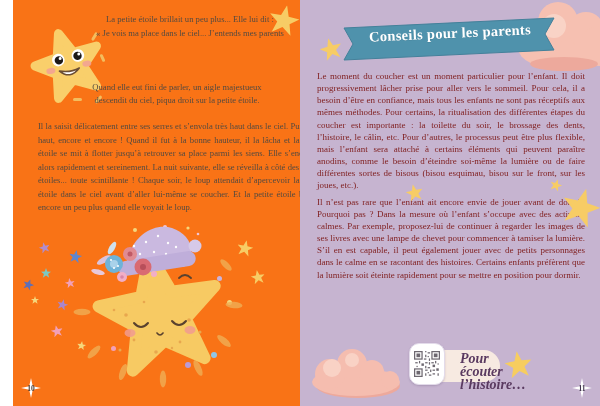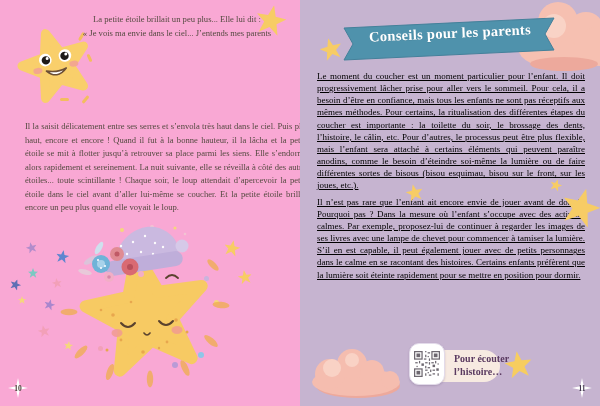--- a/index.html
+++ b/index.html
@@ -1,45 +1,45 @@
 <!DOCTYPE html>
 <html><head>
 <meta charset="utf-8">
 <style>
   html,body{margin:0;padding:0;}
   .spread{position:relative;width:600px;height:406px;overflow:hidden;font-family:"Liberation Serif",serif;}
   .page{position:absolute;top:0;width:300px;height:406px;overflow:hidden;}
-  .page.left{left:0;background:#f9a8d4;}
+  .page.left{left:13px;background:#f97316;}
   .page.right{left:300px;background:#c6b4d0;}
 
   
   .st{clip-path:polygon(50% 0%,63% 36%,100% 38%,71% 60%,82% 97%,50% 74%,18% 97%,29% 60%,0% 38%,37% 36%);
       background:#f7cc65;position:absolute;}
   .st.inline{position:relative;display:inline-block;width:12px;height:12px;vertical-align:-2px;margin-left:6px;transform:rotate(-12deg);}
   .dot{position:absolute;border-radius:50%;}
   .dash{position:absolute;background:#f3bd5e;border-radius:2px;}
 
   
   .storyA{position:absolute;left:70px;top:13px;width:214px;text-align:center;
           font-size:8.6px;line-height:13.5px;color:#544a40;}
   .storyB{position:absolute;left:38px;top:80.5px;width:252px;text-align:center;
           font-size:8.6px;line-height:13.5px;color:#544a40;}
   .storyBody{position:absolute;left:9px;top:104px;width:284px;margin:16px;
           font-size:8.6px;line-height:13.5px;color:#544a40;text-align:justify;}
 
   
-  .advice{position:absolute;left:17px;top:70px;width:268px;color:#000000;text-decoration:underline;}
+  .advice{position:absolute;left:17px;top:70px;width:268px;color:#7f1d1d;}
   .advice p{margin:0 0 4px 0;font-size:9px;line-height:12.15px;text-align:justify;}
   .ribbon-text{position:absolute;left:44px;top:25px;width:212px;text-align:center;
           color:#ffffff;font-size:14.5px;font-weight:bold;letter-spacing:.3px;
           transform:rotate(-2.6deg);text-shadow:0 .5px 0 rgba(0,0,0,.12);}
   .pill{position:absolute;left:118px;top:350px;width:82px;height:32px;background:#f7eae1;
           border-radius:17px;}
-  .pill-text{position:absolute;left:154px;top:352px;width:56px;color:#5a3a60;
-          font-size:10px;line-height:13px;font-weight:bold;}
+  .pill-text{position:absolute;left:160px;top:352px;width:56px;color:#5a3a60;
+          font-size:14px;line-height:13px;font-weight:bold;font-style:italic;}
   .qr-card{position:absolute;left:109px;top:343px;width:34px;height:40px;background:#ffffff;
           border-radius:10px;border:1px solid #e3dbea;box-shadow:0 1px 2px rgba(90,70,110,.25);
           display:flex;align-items:center;justify-content:center;}
 
   
   .pgnum{position:absolute;width:20px;height:20px;}
   .pgnum .spark{position:absolute;inset:0;background:#ffffff;
           clip-path:polygon(50% 0%,59% 41%,100% 50%,59% 59%,50% 100%,41% 59%,0% 50%,41% 41%);}
   .pgnum .num{position:absolute;inset:0;display:flex;align-items:center;justify-content:center;
           font-size:7.5px;font-weight:bold;color:#4a4038;}
@@ -67,21 +67,25 @@
     </svg>
     <div class="dash" style="left:80px;top:32px;width:3px;height:9px;transform:rotate(30deg);"></div>
     <div class="dash" style="left:88px;top:54px;width:3px;height:8px;transform:rotate(-25deg);"></div>
     <div class="dash" style="left:60px;top:98px;width:9px;height:3px;"></div>
     <div class="dash" style="left:84px;top:95px;width:3px;height:9px;transform:rotate(40deg);"></div>
 
     <div class="st" style="left:256px;top:5px;width:30px;height:30px;transform:rotate(12deg);"></div>
 
     <div class="storyA">
       <div>La petite étoile brillait un peu plus... Elle lui dit :</div>
-      <div>« Je vois ma envie dans le ciel... J’entends mes parents</div>
+      <div>« Je vois ma place dans le ciel... J’entends mes parents</div>
+    </div>
+    <div class="storyB">
+      <div>Quand elle eut fini de parler, un aigle majestueux</div>
+      <div>descendit du ciel, piqua droit sur la petite étoile.</div>
     </div>
     <p class="storyBody">Il la saisit délicatement entre ses serres et s’envola très haut dans le ciel. Puis plus haut, encore et encore ! Quand il fut à la bonne hauteur, il la lâcha et la petite étoile se mit à flotter jusqu’à retrouver sa place parmi les siens. Elle s’endormit alors rapidement et sereinement. La nuit suivante, elle se réveilla à côté des autres étoiles... toute scintillante ! Chaque soir, le loup attendait d’apercevoir la petite étoile dans le ciel avant d’aller lui-même se coucher. Et la petite étoile brillait encore un peu plus quand elle voyait le loup.</p>
 
     <div class="st" style="left:26px;top:242px;width:11px;height:11px;background:#b28ccb;transform:rotate(-15deg);"></div>
     <div class="st" style="left:56px;top:250px;width:13px;height:13px;background:#5f86cf;transform:rotate(10deg);"></div>
     <div class="st" style="left:28px;top:268px;width:10px;height:10px;background:#7cc9c2;"></div>
     <div class="st" style="left:10px;top:279px;width:11px;height:11px;background:#5f6fb5;transform:rotate(20deg);"></div>
     <div class="st" style="left:52px;top:278px;width:10px;height:10px;background:#f2a0b8;transform:rotate(-10deg);"></div>
     <div class="st" style="left:18px;top:296px;width:8px;height:8px;background:#f5d77c;"></div>
     <div class="st" style="left:44px;top:299px;width:11px;height:11px;background:#a986cd;transform:rotate(15deg);"></div>

